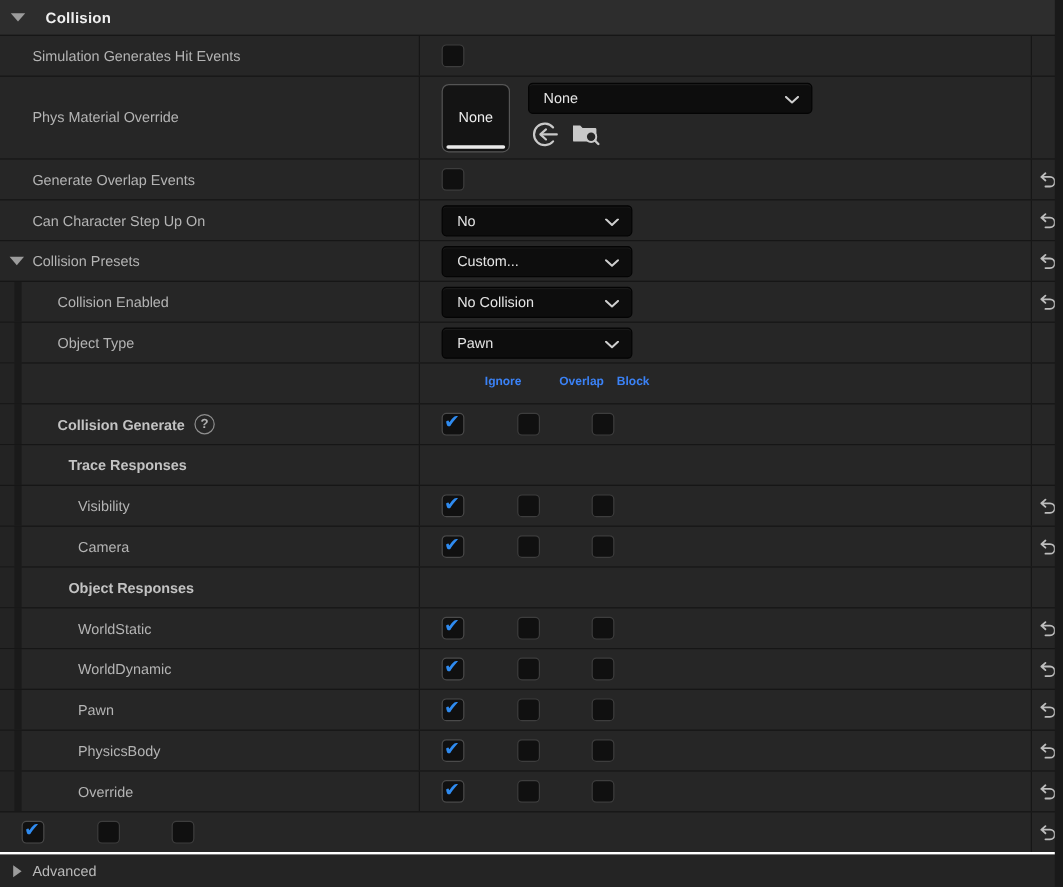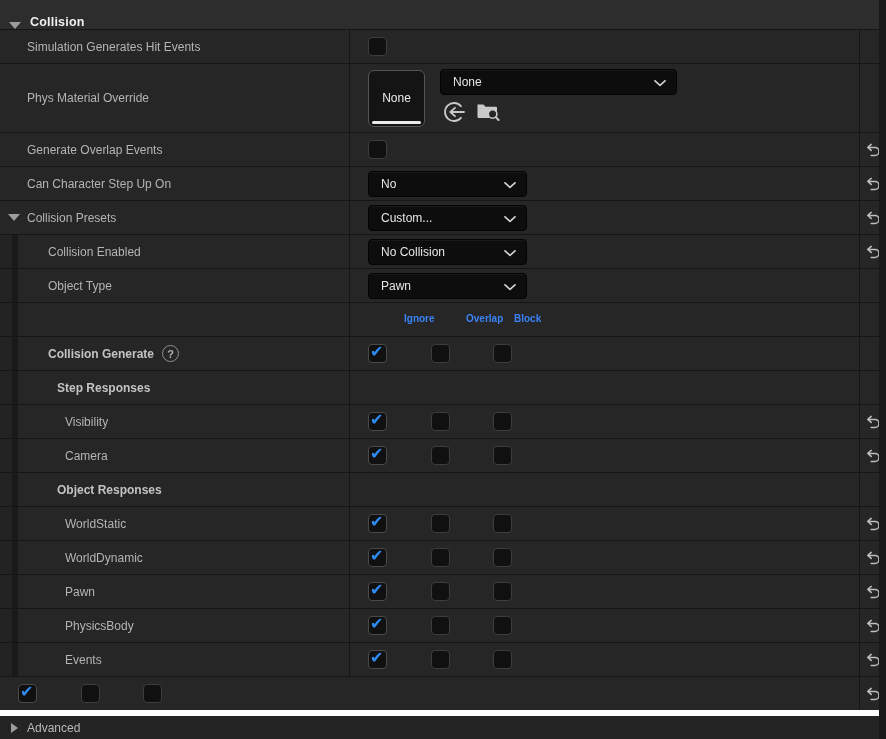--- a/index.html
+++ b/index.html
@@ -1,21 +1,21 @@
 <!DOCTYPE html>
 <html><head>
 <meta charset="utf-8">
 <style>
   * { margin:0; padding:0; box-sizing:border-box; }
   html,body { width:886px; height:739px; overflow:hidden;
     font-family:"Liberation Sans","DejaVu Sans",sans-serif; background:#262626; }
   .panel { position:relative; width:886px; height:739px; background:#262626; }
 
   
-  .cat-header { height:29px; background:#2d2d2d; display:flex; align-items:flex-end; }
+  .cat-header { height:29px; background:#2d2d2d; display:flex; align-items:center;gap:8px; }
   .tri-down { width:0; height:0; border-left:6px solid transparent; border-right:6px solid transparent;
     border-top:7px solid #9c9c9c; margin-left:9px; }
   .tri-right { width:0; height:0; border-top:5px solid transparent; border-bottom:5px solid transparent;
     border-left:7px solid #9c9c9c; margin-left:11px; }
   .cat-title { color:#efefef; font-size:12.5px; font-weight:bold; margin-left:9px; letter-spacing:.2px; }
 
   
   .row { display:flex; height:34px; border-top:1px solid #161616; background:#262626; position:relative; }
   .row.phys { height:69px; }
   .name { width:350px; border-right:1px solid #161616; display:flex; align-items:center; position:relative; }
@@ -66,21 +66,21 @@
   .thumb { position:relative; margin-left:18px; width:57px; height:57px; background:#141414;
     border:1px solid #555; border-radius:6px; display:flex; align-items:center; justify-content:center; }
   .thumb-label { color:#ececec; font-size:12px; }
   .thumb-underline { position:absolute; left:3px; right:3px; bottom:2px; height:3px; background:#e9e9e9; border-radius:2px; }
   .phys .combo { position:absolute; left:90px; top:5px; width:237px; margin:0; }
   .asset-icons { position:absolute; left:93px; top:37px; display:flex; gap:11px; }
 
   .resetbtn { display:flex; align-items:center; justify-content:center; width:22px; height:22px; cursor:pointer; }
 
   
-  .adv { height:29px; border-top:6px solid #ffffff; background:#242424; display:flex; align-items:center; }
+  .adv { height:29px; border-top:2px solid #ffffff; background:#242424; display:flex; align-items:center; }
   .adv .lbl { margin-left:9px; color:#b9b9b9; }
 
   .right-edge { position:absolute; top:0; right:0; width:7px; height:739px; background:#191919; z-index:5; }
 
   svg { display:block; }
 </style>
 </head>
 <body>
 
 <div class="panel">
@@ -244,21 +244,21 @@
     <div class="val">
       <span class="cb p1 cbtrio" data-checked="true"></span>
       <span class="cb p2 cbtrio" data-checked="false"></span>
       <span class="cb p3 cbtrio" data-checked="false"></span>
     </div>
     <div class="rst"></div>
   </div>
 
   <div class="row i3 g b">
     <div class="name">
-      <span class="lbl">Step Responses</span>
+      <span class="lbl">Trace Responses</span>
     </div>
     <div class="val"></div>
     <div class="rst"></div>
   </div>
 
   <div class="row i4 g">
     <div class="name">
       <span class="lbl">Visibility</span>
     </div>
     <div class="val">
@@ -368,21 +368,21 @@
       <span class="resetbtn">
         <svg width="16" height="14" viewBox="0 0 16 14">
             <path d="M6.2 1.4 L2.8 4.4 L6.2 7.4 M2.8 4.4 H10 A4 4 0 0 1 10 12.4 H6.2" stroke="#bdbdbd" stroke-width="1.5" fill="none" stroke-linecap="round" stroke-linejoin="round"></path>
           </svg>
       </span>
     </div>
   </div>
 
   <div class="row i4 g">
     <div class="name">
-      <span class="lbl">Events</span>
+      <span class="lbl">Override</span>
     </div>
     <div class="val">
       <span class="cb p1 cbtrio" data-checked="true"></span>
       <span class="cb p2 cbtrio" data-checked="false"></span>
       <span class="cb p3 cbtrio" data-checked="false"></span>
     </div>
     <div class="rst">
       <span class="resetbtn">
         <svg width="16" height="14" viewBox="0 0 16 14">
             <path d="M6.2 1.4 L2.8 4.4 L6.2 7.4 M2.8 4.4 H10 A4 4 0 0 1 10 12.4 H6.2" stroke="#bdbdbd" stroke-width="1.5" fill="none" stroke-linecap="round" stroke-linejoin="round"></path>

